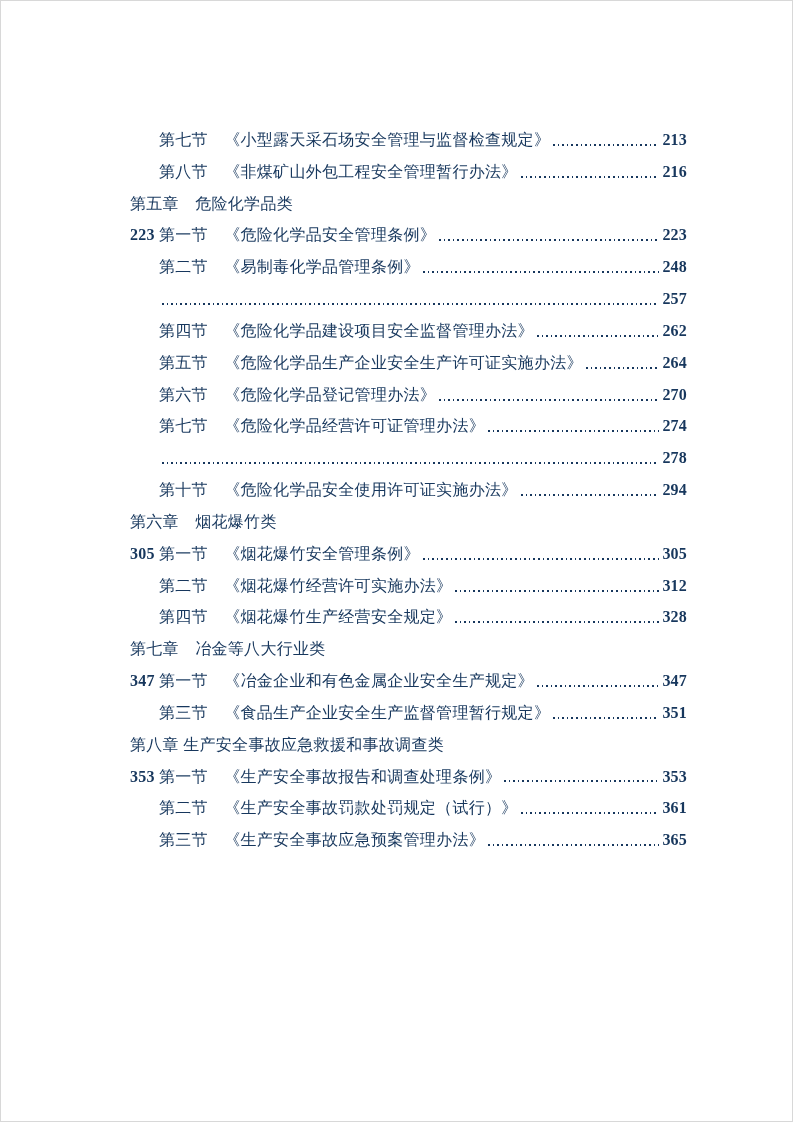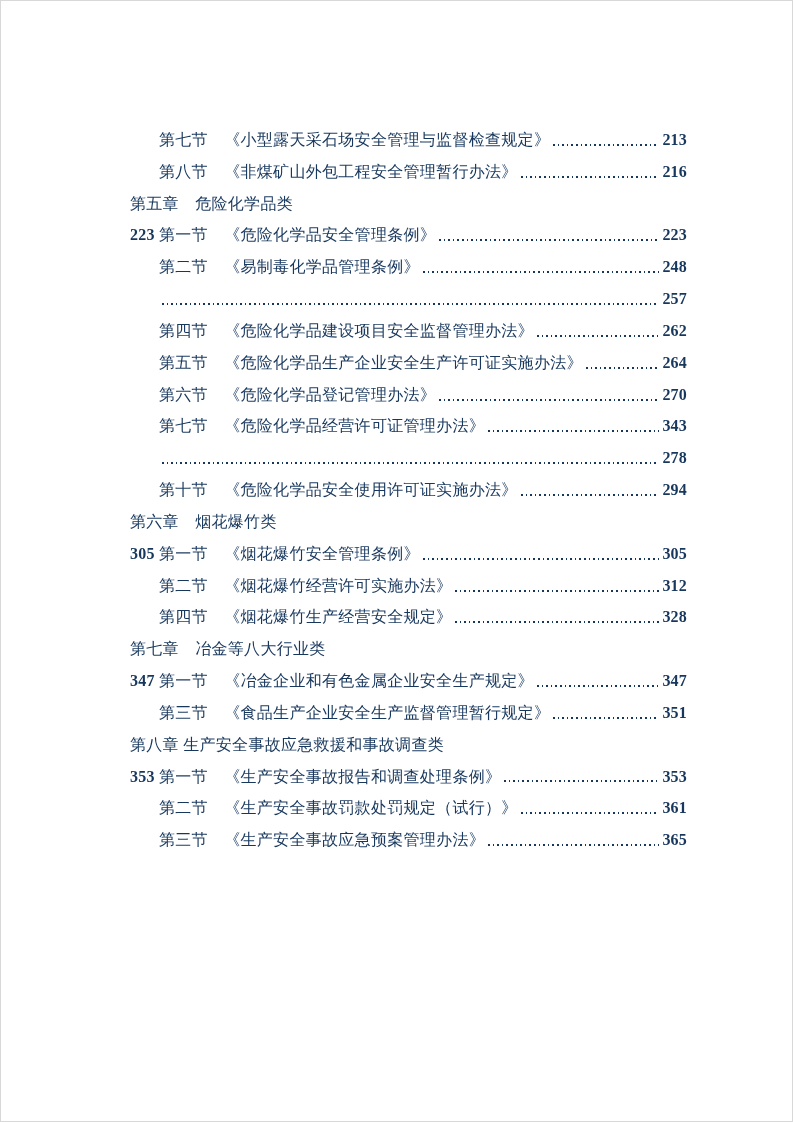--- a/index.html
+++ b/index.html
@@ -108,21 +108,21 @@
     <span class="toc-page">264</span>
   </div>
     <div class="toc-row section">
     <span class="toc-label">第六节　《危险化学品登记管理办法》</span>
     <span class="toc-leader"></span>
     <span class="toc-page">270</span>
   </div>
     <div class="toc-row section">
     <span class="toc-label">第七节　《危险化学品经营许可证管理办法》</span>
     <span class="toc-leader"></span>
-    <span class="toc-page">343</span>
+    <span class="toc-page">274</span>
   </div>
     <div class="toc-row section">
     <span class="toc-leader"></span>
     <span class="toc-page">278</span>
   </div>
     <div class="toc-row section">
     <span class="toc-label">第十节　《危险化学品安全使用许可证实施办法》</span>
     <span class="toc-leader"></span>
     <span class="toc-page">294</span>
   </div>

